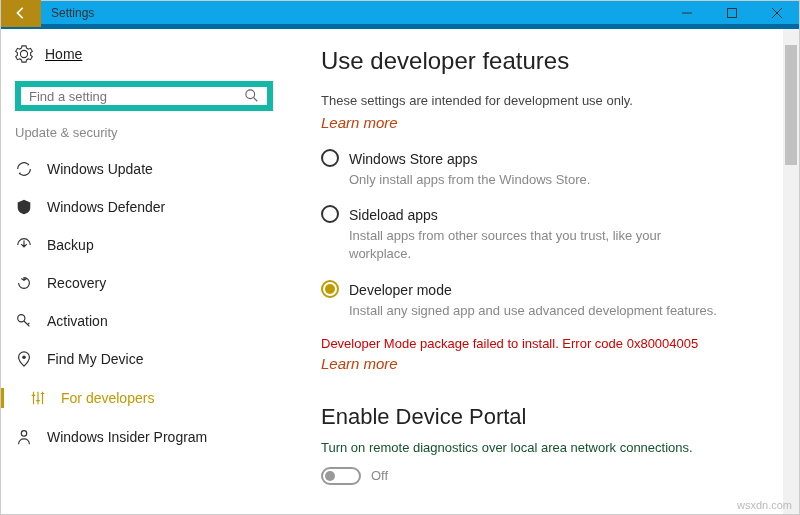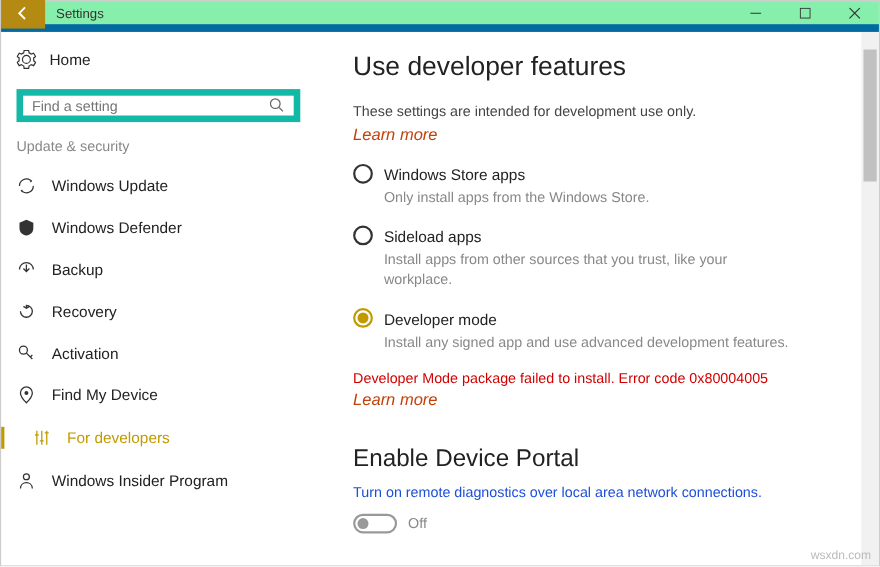--- a/index.html
+++ b/index.html
@@ -1,27 +1,27 @@
 <!DOCTYPE html>
 <html><head>
 <meta charset="utf-8">
 <style>
 * { margin:0; padding:0; box-sizing:border-box; font-family:"Segoe UI",Arial,sans-serif; }
 html,body { width:800px; height:515px; overflow:hidden; background:#fff; }
 .win { width:800px; height:515px; display:flex; flex-direction:column; border:1px solid #ccc; }
-.titlebar { display:flex; align-items:center; height:28px; background:#86efac; border-bottom:7px solid #0369a1; }
+.titlebar { display:flex; align-items:center; height:28px; background:#0ea5e9; border-bottom:5px solid #0369a1; }
 .back-btn { width:40px; height:28px; background:#b58a12; display:flex; align-items:center; justify-content:center; }
 .back-btn svg { width:14px; height:14px; }
 .title-txt { font-size:12px; color:#333; margin-left:10px; }
 .title-spacer { flex:1; }
 .win-btn { width:45px; height:28px; display:flex; align-items:center; justify-content:center; color:#333; }
 .win-btn svg { width:10px; height:10px; }
 .body { flex:1; display:flex; overflow:hidden; }
 .sidebar { width:290px; padding:12px 0 0 14px; display:flex; flex-direction:column; }
-.home-row { display:flex; align-items:center; gap:12px; margin-bottom:14px; padding:4px 0; }
+.home-row { display:flex; align-items:center; gap:12px; margin-bottom:14px; padding:4px 0;text-decoration:underline; }
 .home-row svg { width:18px; height:18px; }
 .home-txt { font-size:14px; color:#222; }
 .search-box { margin-right:18px; border:6px solid #14b8a6; height:30px; display:flex; align-items:center; padding:0 8px; margin-bottom:14px; }
 .search-box input { flex:1; border:none; outline:none; font-size:13px; color:#666; }
 .search-box svg { width:14px; height:14px; color:#666; }
 .section-hdr { font-size:13px; color:#888; margin-bottom:10px; }
 .nav-list { display:flex; flex-direction:column; }
 .nav-item { display:flex; align-items:center; gap:14px; padding:10px 0; font-size:14px; color:#222; cursor:pointer; }
 .nav-item svg,.nav-item .ic { width:18px; height:18px; flex-shrink:0; }
 .nav-item.active { color:#c19a00; }
@@ -39,21 +39,21 @@
 .radio-circ { width:18px; height:18px; border:2px solid #333; border-radius:50%; display:flex; align-items:center; justify-content:center; }
 .radio-circ.sel { border-color:#c19a00; }
 .radio-circ.sel .dot { width:10px; height:10px; background:#c19a00; border-radius:50%; }
 .radio-lbl { font-size:14px; color:#222; }
 .radio-desc { font-size:13px; color:#888; margin-left:28px; line-height:1.4; }
 .err { font-size:13px; color:#d00000; margin-left:0px; margin-bottom:4px; }
 .toggle-row { display:flex; align-items:center; gap:10px; margin-top:12px; }
 .toggle { width:40px; height:18px; border:2px solid #999; border-radius:10px; position:relative; }
 .toggle .knob { width:10px; height:10px; background:#999; border-radius:50%; position:absolute; left:2px; top:2px; }
 .toggle-txt { font-size:13px; color:#888; }
-.portal-lead { font-size:13px; color:#1d4ed8; margin-bottom:8px; }
+.portal-lead { font-size:13px; color:#14532d; margin-bottom:8px; }
 .wm { position:absolute; bottom:4px; right:8px; font-size:11px; color:#bbb; }
 </style>
 </head>
 <body>
 
 <div class="win">
   <div class="titlebar">
     <div class="back-btn">
       <svg viewBox="0 0 16 16">
           <path d="M10 2 L4 8 L10 14" stroke="#fff" stroke-width="2" fill="none"></path>

